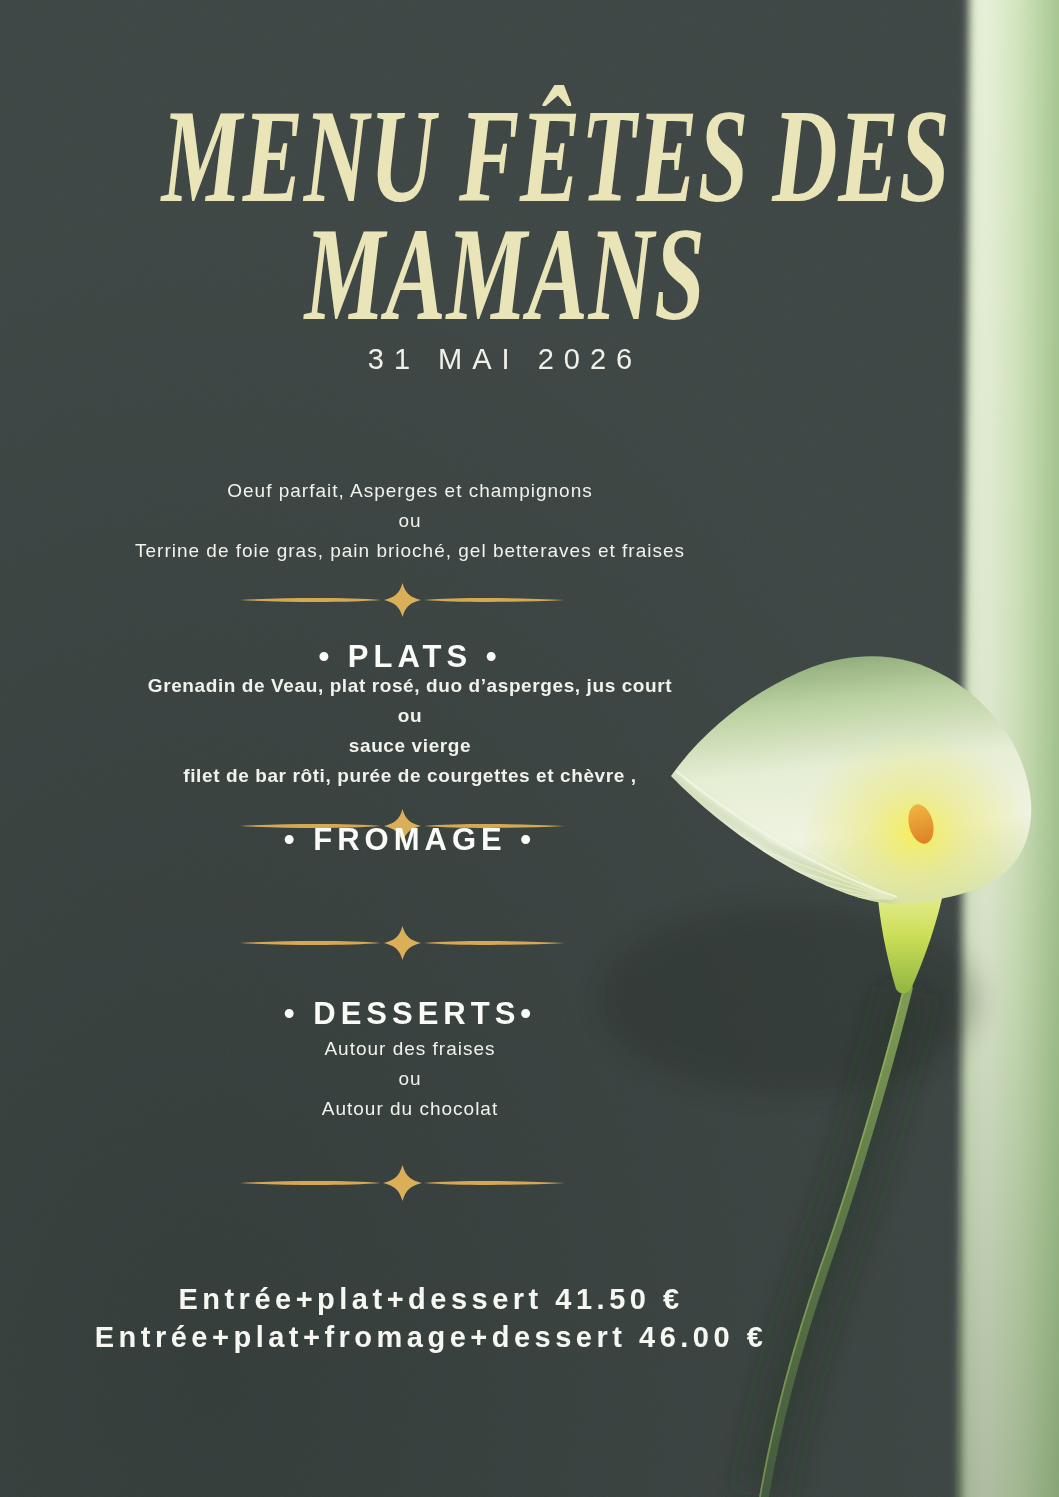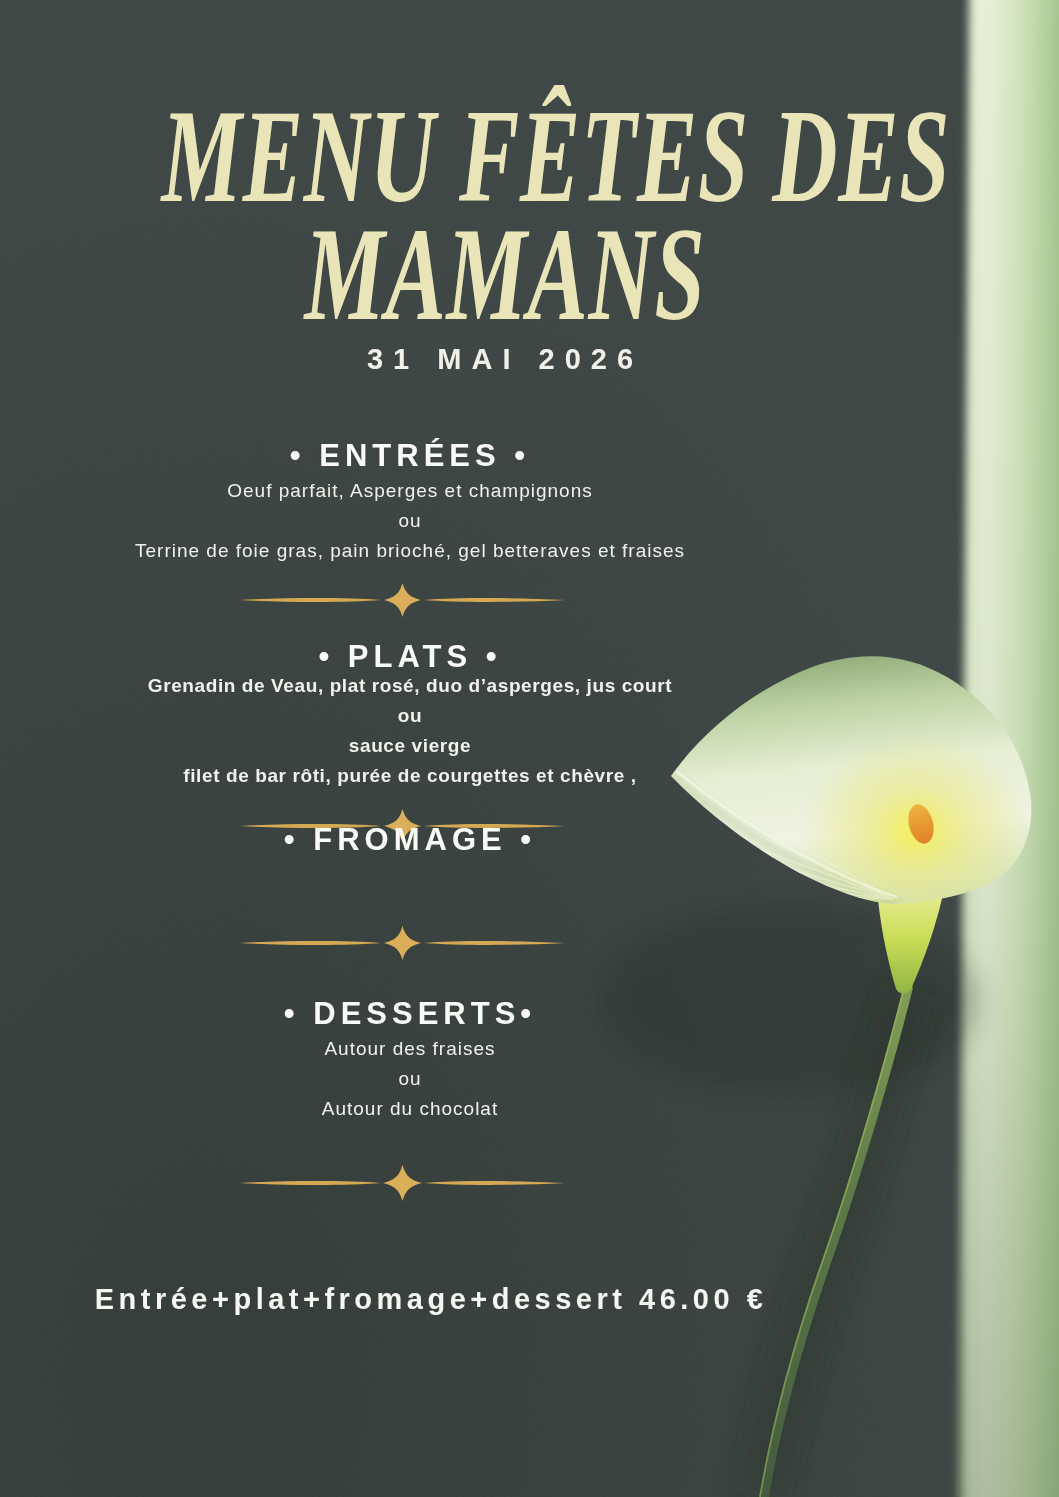--- a/index.html
+++ b/index.html
@@ -6,21 +6,21 @@
   .page{position:relative;width:1059px;height:1497px;overflow:hidden;background:#3C4543;
         font-family:"Liberation Sans", sans-serif;}
   .photo-layer{position:absolute;left:0;top:0;z-index:0;}
   .txt{position:absolute;z-index:2;}
 
   .title{left:0;top:97px;width:1010px;text-align:center;color:#E9E5B8;
          font-family:"Liberation Serif", serif;font-weight:700;font-size:133px;line-height:118px;font-style:italic;}
   .title-line{transform:scaleX(0.68);transform-origin:50% 50%;white-space:nowrap;letter-spacing:1px;}
 
   .date{left:0;top:343px;width:1010px;text-align:center;color:#F2F1E9;
-        font-size:29px;font-weight:700;letter-spacing:10px;white-space:nowrap;}
+        font-size:29px;font-weight:400;letter-spacing:10px;white-space:nowrap;}
 
   .menu-col{left:0;width:820px;text-align:center;}
   .sec-heading{color:#FAFAF6;font-size:31px;font-weight:700;letter-spacing:5px;white-space:nowrap;}
   .items{color:#F2F2EC;font-size:19px;line-height:30px;letter-spacing:1px;font-weight:400;}
   .items.bold{font-weight:700;letter-spacing:0.6px;}
   .prices{left:0;width:862px;text-align:center;color:#F7F7F2;
           font-size:29px;font-weight:700;letter-spacing:4.5px;line-height:38px;white-space:nowrap;}
 
   .divider{position:absolute;left:230px;width:345px;height:48px;z-index:2;}
 </style>
@@ -130,21 +130,20 @@
 
     <rect width="1059" height="1497" filter="url(#grain)"></rect>
   </svg>
 
   <div class="txt title">
     <div class="title-line">MENU FÊTES DES</div>
     <div class="title-line">MAMANS</div>
   </div>
   <div class="txt date">31 MAI 2026</div>
 
-  <div class="txt menu-col sec-heading" style="top:438px">• ENTRÉES •</div>
   <div class="txt menu-col items" style="top:476px">
     <div>Oeuf parfait, Asperges et champignons</div>
     <div>ou</div>
     <div>Terrine de foie gras, pain brioché, gel betteraves et fraises</div>
   </div>
   <div class="divider" style="top:576px">
     <svg width="345" height="48" viewBox="0 0 345 48">
       <path d="M10,24 C60,21.4 118,21.4 151,24 C118,26.6 60,26.6 10,24 Z" fill="#D5A954"></path>
       <path d="M194,24 C227,21.4 285,21.4 335,24 C285,26.6 227,26.6 194,24 Z" fill="#D5A954"></path>
       <path d="M172.5,7 C175.5,18 181,21.5 191,24 C181,26.5 175.5,30 172.5,41 C169.5,30 164,26.5 154,24 C164,21.5 169.5,18 172.5,7 Z" fill="#DBAF5A"></path>
@@ -183,16 +182,17 @@
   </div>
   <div class="divider" style="top:1159px">
     <svg width="345" height="48" viewBox="0 0 345 48">
       <path d="M10,24 C60,21.4 118,21.4 151,24 C118,26.6 60,26.6 10,24 Z" fill="#D5A954"></path>
       <path d="M194,24 C227,21.4 285,21.4 335,24 C285,26.6 227,26.6 194,24 Z" fill="#D5A954"></path>
       <path d="M172.5,6 C175.8,18 181.5,21.5 192,24 C181.5,26.5 175.8,30 172.5,42 C169.2,30 163.5,26.5 153,24 C163.5,21.5 169.2,18 172.5,6 Z" fill="#DBAF5A"></path>
     </svg>
   </div>
 
   <div class="txt prices" style="top:1280px">
+    <div>Entrée+plat+dessert 41.50 €</div>
     <div>Entrée+plat+fromage+dessert 46.00 €</div>
   </div>
 
 </div>
 
 </body></html>

